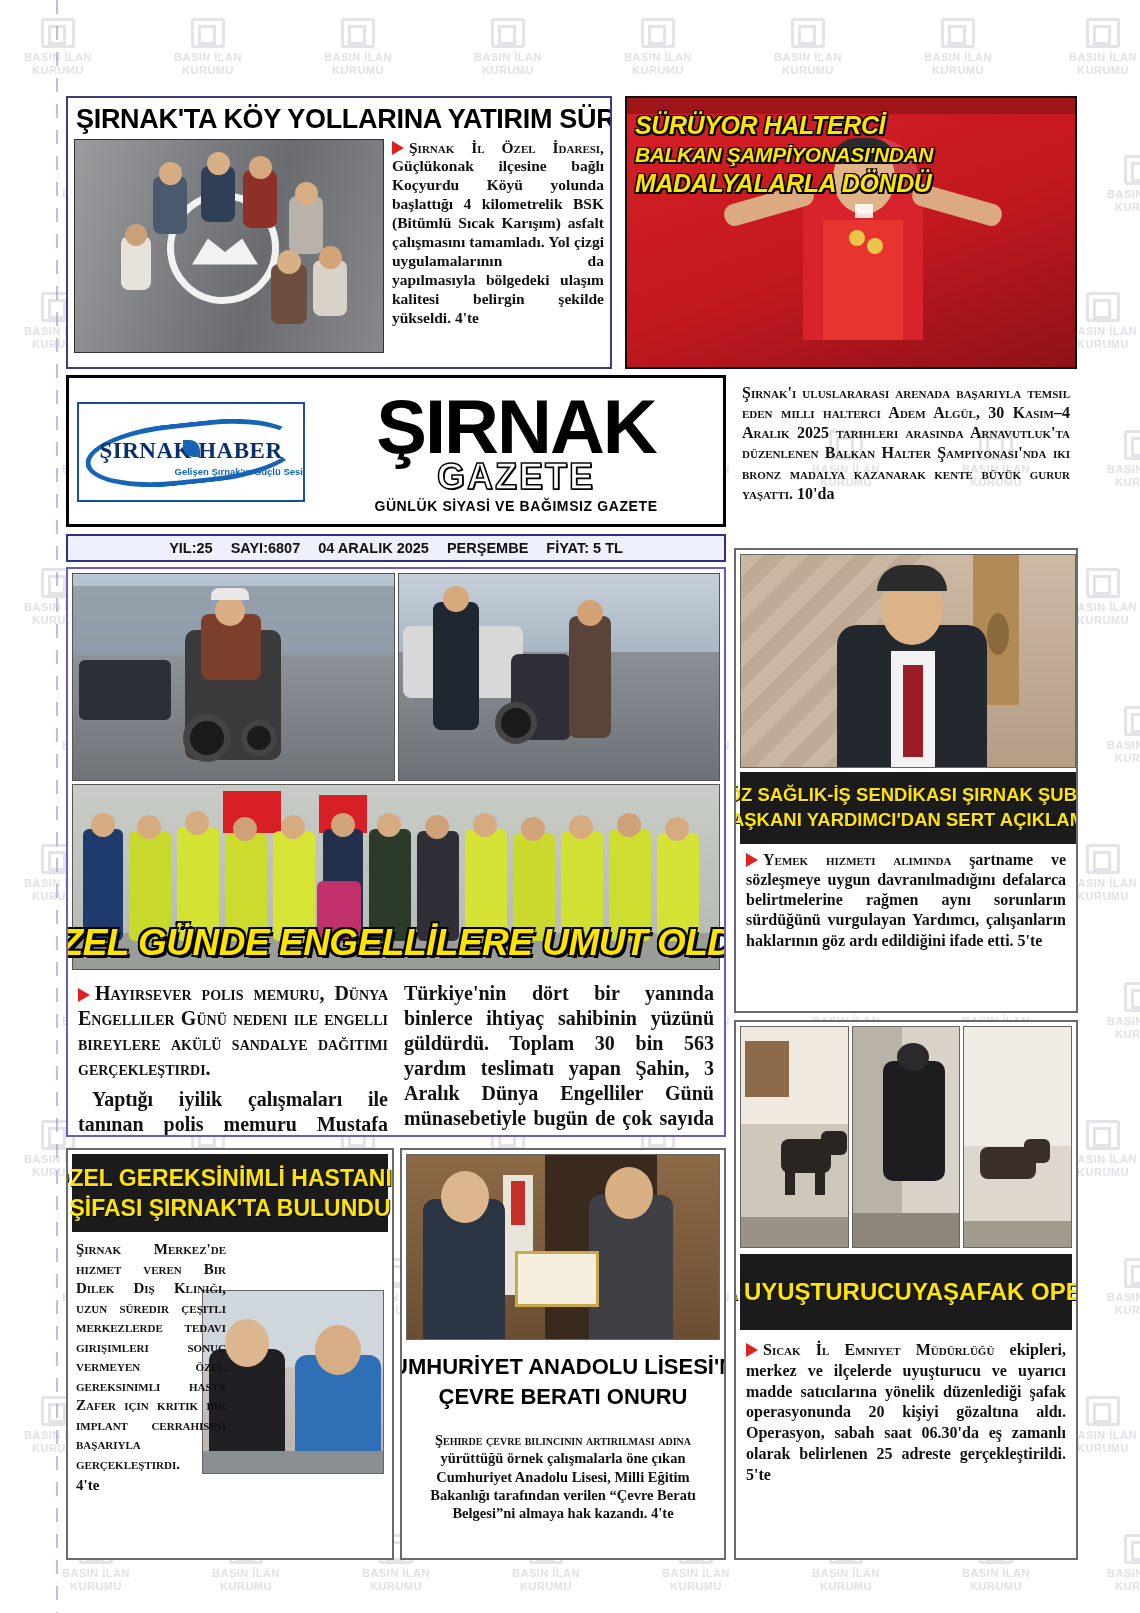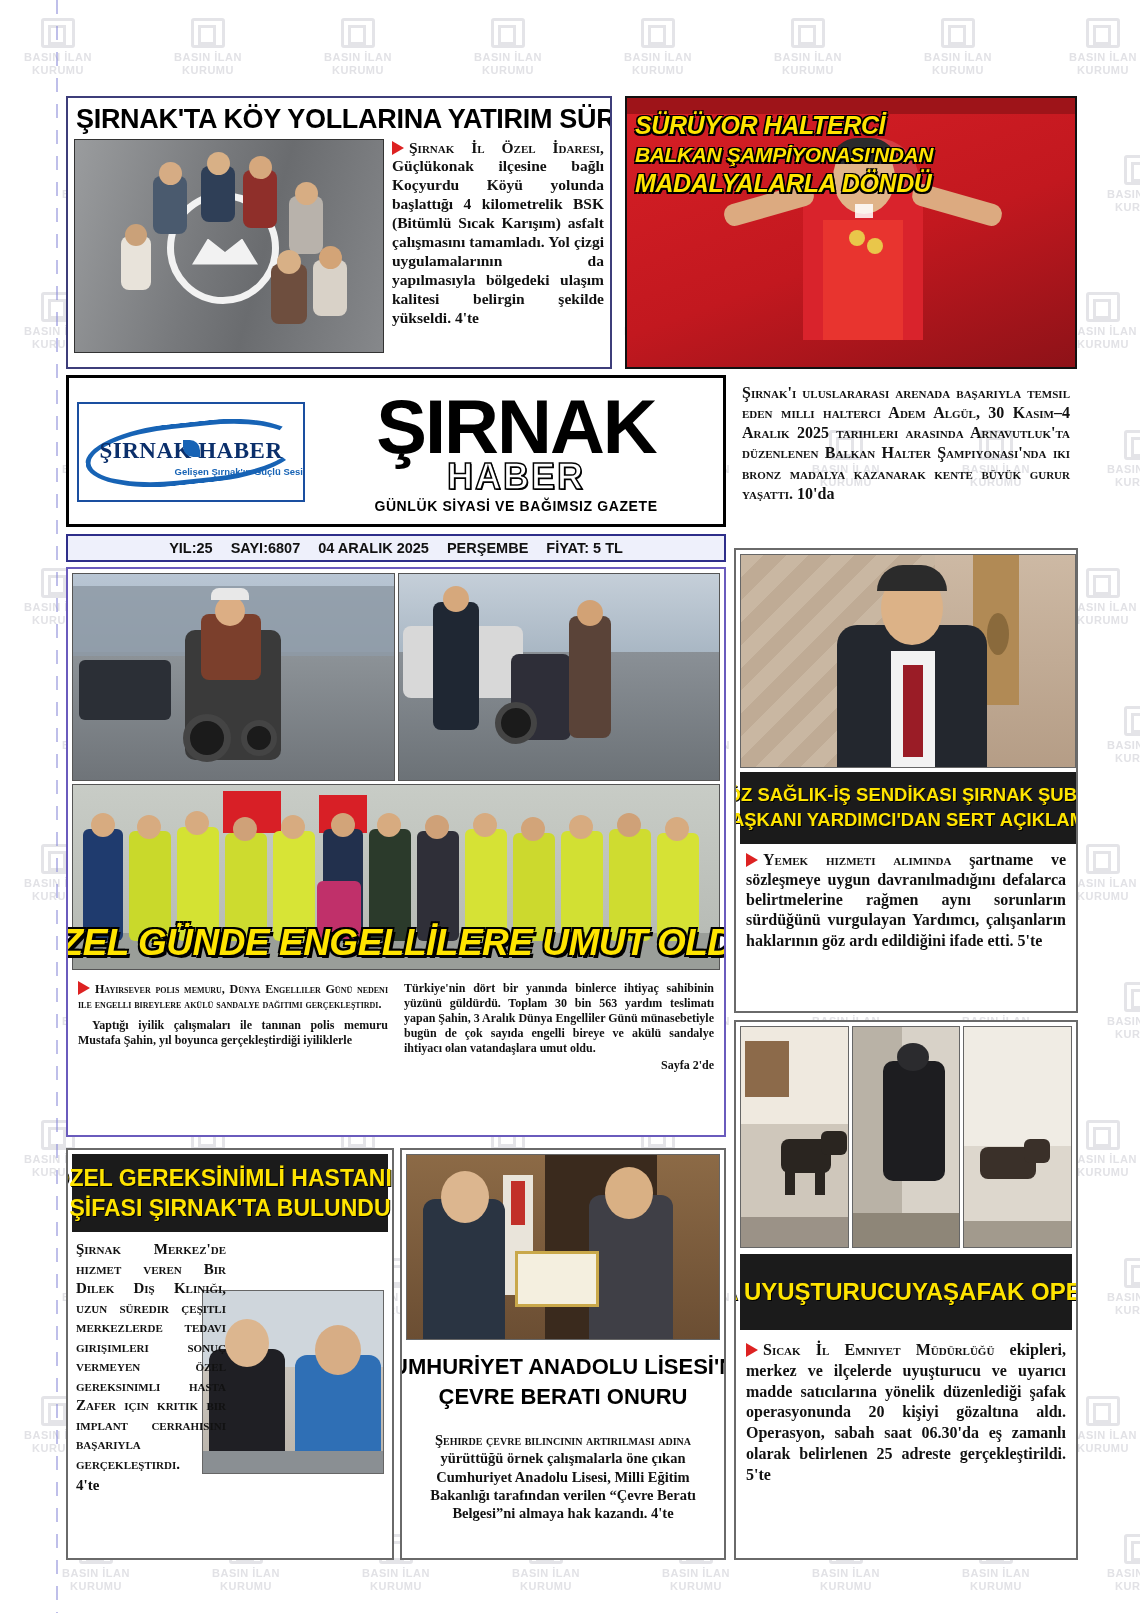--- a/index.html
+++ b/index.html
@@ -239,21 +239,21 @@
     font-weight: bold; font-style: italic; font-size: 37px;
     color: #ffe400;
     text-shadow: 3px 3px 0 #000, -2px -2px 0 #000, 2px -2px 0 #000, -2px 2px 0 #000;
     white-space: nowrap; letter-spacing: -.5px;
   }
   #main-cols {
     position: absolute; left: 10px; right: 10px; top: 412px; bottom: 8px;
     display: flex; gap: 16px;
   }
   #main-cols .c { flex: 1; }
-  #main-cols .body-text { font-size: 12px; line-height: 1.25; }
+  #main-cols .body-text { font-size: 20px; line-height: 1.25; }
 
   
   #story-union {
     left: 734px; top: 548px; width: 344px; height: 465px;
     border: 2px solid #6a6a6a;
     background: #fff;
   }
   #union-photo { position: absolute; left: 4px; top: 4px; width: 336px; height: 214px; overflow: hidden; border: 1px solid #666; }
   #union-hl {
     position: absolute; left: 4px; top: 222px; width: 336px; height: 72px;
@@ -502,21 +502,21 @@
   </div>
 
   <div class="box" id="masthead">
     <div id="logo-badge">
       <div class="swoosh"></div>
       <div id="logo-text">ŞIRNAK    HABER</div>
       <div id="logo-leaf"></div>
       <div id="logo-sub">Gelişen Şırnak'ın Güçlü Sesi</div>
     </div>
     <div id="mast-title">ŞIRNAK</div>
-    <div id="mast-title-2">HABER</div>
+    <div id="mast-title-2">GAZETE</div>
     <div id="mast-tag">GÜNLÜK SİYASİ VE BAĞIMSIZ GAZETE</div>
   </div>
 
   <div class="box" id="lifter-text">
     <p class="body-text" style="margin:8px;">
       <b class="smallcaps">Şırnak'ı uluslararası arenada başarıyla temsil eden milli halterci Adem Algül, 30 Kasım–4 Aralık 2025 tarihleri arasında Arnavutluk'ta düzenlenen Balkan Halter Şampiyonası'nda iki bronz madalya kazanarak kente büyük gurur yaşattı.</b>
       <b class="pageref">10'da</b>
     </p>
   </div>
 

